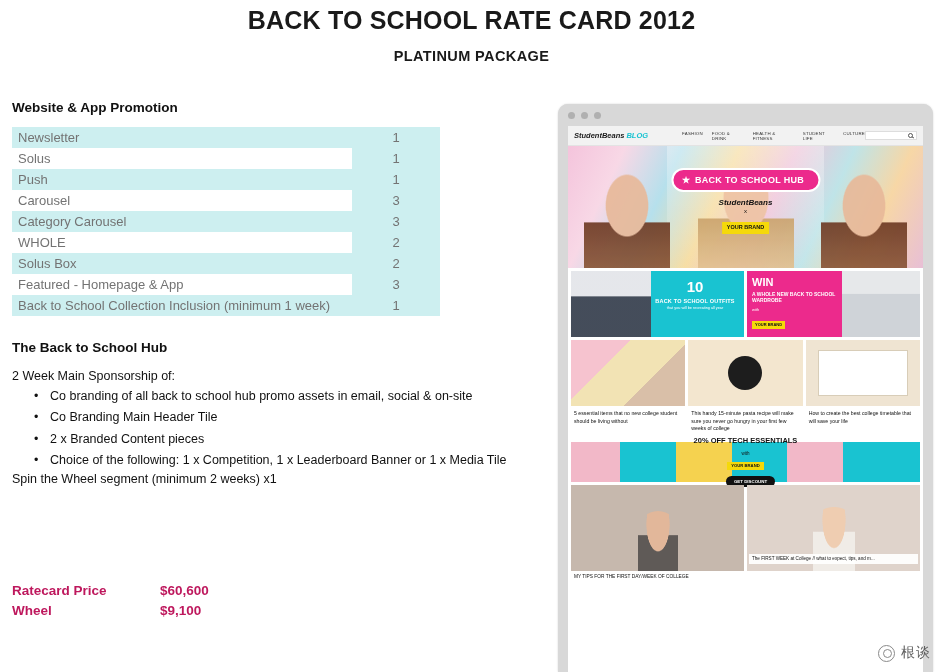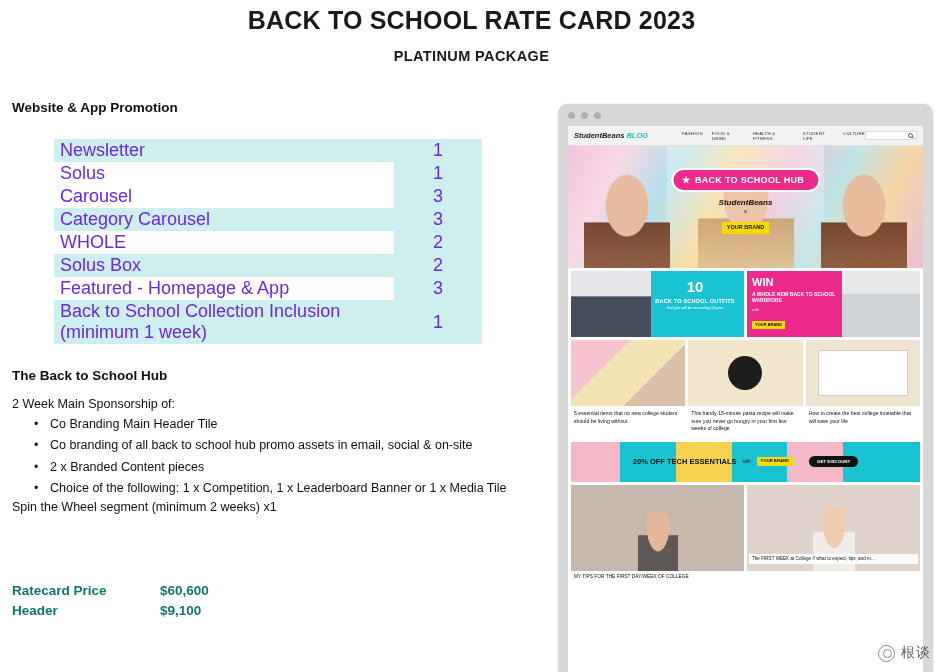--- a/index.html
+++ b/index.html
@@ -37,28 +37,27 @@
   
   .left-col {
     position: absolute;
     left: 12px; top: 100px;
     width: 520px;
   }
   .section-head {
     font-size: 13.5px;
     font-weight: bold;
     color: #111;
-    margin: 0 0 24px 0;
+    margin: 0 0 12px 0;
   }
   table.promo {
     border-collapse: collapse;
     width: 428px;
-    font-size: 18px;
-    color: #6d28d9;
-    margin-left: 42px;
+    font-size: 13px;
+    color: #737373;
   }
   table.promo td {
     height: 21px;
     padding: 1px 6px;
     border: none;
   }
   table.promo td.label { width: 340px; }
   table.promo td.qty { width: 88px; text-align: center; }
   table.promo tr.alt td { background: #cdeff0; }
   table.promo tr.plain td.qty { background: #cdeff0; }
@@ -107,21 +106,21 @@
   
   .price-block {
     position: absolute;
     left: 8px; top: 580px;
     width: 300px;
   }
   table.price {
     border-collapse: collapse;
     font-size: 13.5px;
     font-weight: bold;
-    color: #0f766e;
+    color: #be185d;
   }
   table.price td { height: 20px; padding: 1px 4px; }
   table.price td.plabel { width: 148px; }
   table.price td.pvalue { width: 92px; }
   table.price tr.hl td { background: #cdeff0; }
   
   .browser {
     position: absolute;
     left: 558px; top: 104px;
     width: 375px; height: 568px;
@@ -328,20 +327,21 @@
     background:#fff; border:1px solid #d8cdb8;
   }
   
   .banner {
     margin: 3px 3px 0 3px;
     height: 40px;
     background: linear-gradient(90deg,#f2b8c8 0 14%, #19c3d1 14% 30%, #f5d24f 30% 46%, #19c3d1 46% 62%, #f2b8c8 62% 78%, #19c3d1 78% 100%);
     display: flex; align-items: center; justify-content: center;
     gap: 6px;
     position: relative;
+    flex-direction: column;
   }
   .banner .btxt { font-size: 7.5px; font-weight: bold; color: #111; }
   .banner .with { font-size: 4.5px; color: #111; }
   .banner .bbrand {
     background: #f5d90a; color: #111; font-size: 4.2px; font-weight: bold;
     padding: 2px 4px; line-height: 1.05; text-align: center;
   }
   .banner .cta {
     background: #111; color: #fff; font-size: 4.4px; font-weight: bold;
     padding: 3px 8px; border-radius: 8px; margin-left: 10px;
@@ -403,37 +403,41 @@
     opacity: .75;
     z-index: -1;
   }
 </style>
 </head>
 <body>
 
 <div class="page">
   <div class="arc"></div>
 
-  <div class="doc-title">BACK TO SCHOOL RATE CARD 2023</div>
+  <div class="doc-title">BACK TO SCHOOL RATE CARD 2012</div>
   <div class="doc-subtitle">PLATINUM PACKAGE</div>
 
   <div class="left-col">
 
     <div class="section-head">Website &amp; App Promotion</div>
 
     <table class="promo">
       <tbody>
         <tr class="alt">
           <td class="label">Newsletter</td>
           <td class="qty">1</td>
         </tr>
         <tr class="plain">
           <td class="label">Solus</td>
           <td class="qty">1</td>
         </tr>
+        <tr class="alt">
+          <td class="label">Push</td>
+          <td class="qty">1</td>
+        </tr>
         <tr class="plain">
           <td class="label">Carousel</td>
           <td class="qty">3</td>
         </tr>
         <tr class="alt">
           <td class="label">Category Carousel</td>
           <td class="qty">3</td>
         </tr>
         <tr class="plain">
           <td class="label">WHOLE</td>
@@ -450,38 +454,38 @@
         <tr class="alt">
           <td class="label">Back to School Collection Inclusion (minimum 1 week)</td>
           <td class="qty">1</td>
         </tr>
       </tbody>
     </table>
 
     <div class="hub-head">The Back to School Hub</div>
     <p class="hub-intro">2 Week Main Sponsorship of:</p>
     <ul class="hub-list">
+      <li>Co branding of all back to school hub promo assets in email, social &amp; on-site</li>
       <li>Co Branding Main Header Tile</li>
-      <li>Co branding of all back to school hub promo assets in email, social &amp; on-site</li>
       <li>2 x Branded Content pieces</li>
       <li>Choice of the following: 1 x Competition, 1 x Leaderboard Banner or 1 x Media Tile</li>
     </ul>
 
     <p class="spin-text">Spin the Wheel segment (minimum 2 weeks) x1</p>
   </div>
 
   <div class="price-block">
     <table class="price">
       <tbody>
         <tr>
           <td class="plabel">Ratecard Price</td>
           <td class="pvalue">$60,600</td>
         </tr>
         <tr>
-          <td class="plabel">Header</td>
+          <td class="plabel">Wheel</td>
           <td class="pvalue">$9,100</td>
         </tr>
       </tbody>
     </table>
   </div>
 
   <div class="browser">
     <div class="browser-bar">
       <span class="dot"></span>
       <span class="dot"></span>

